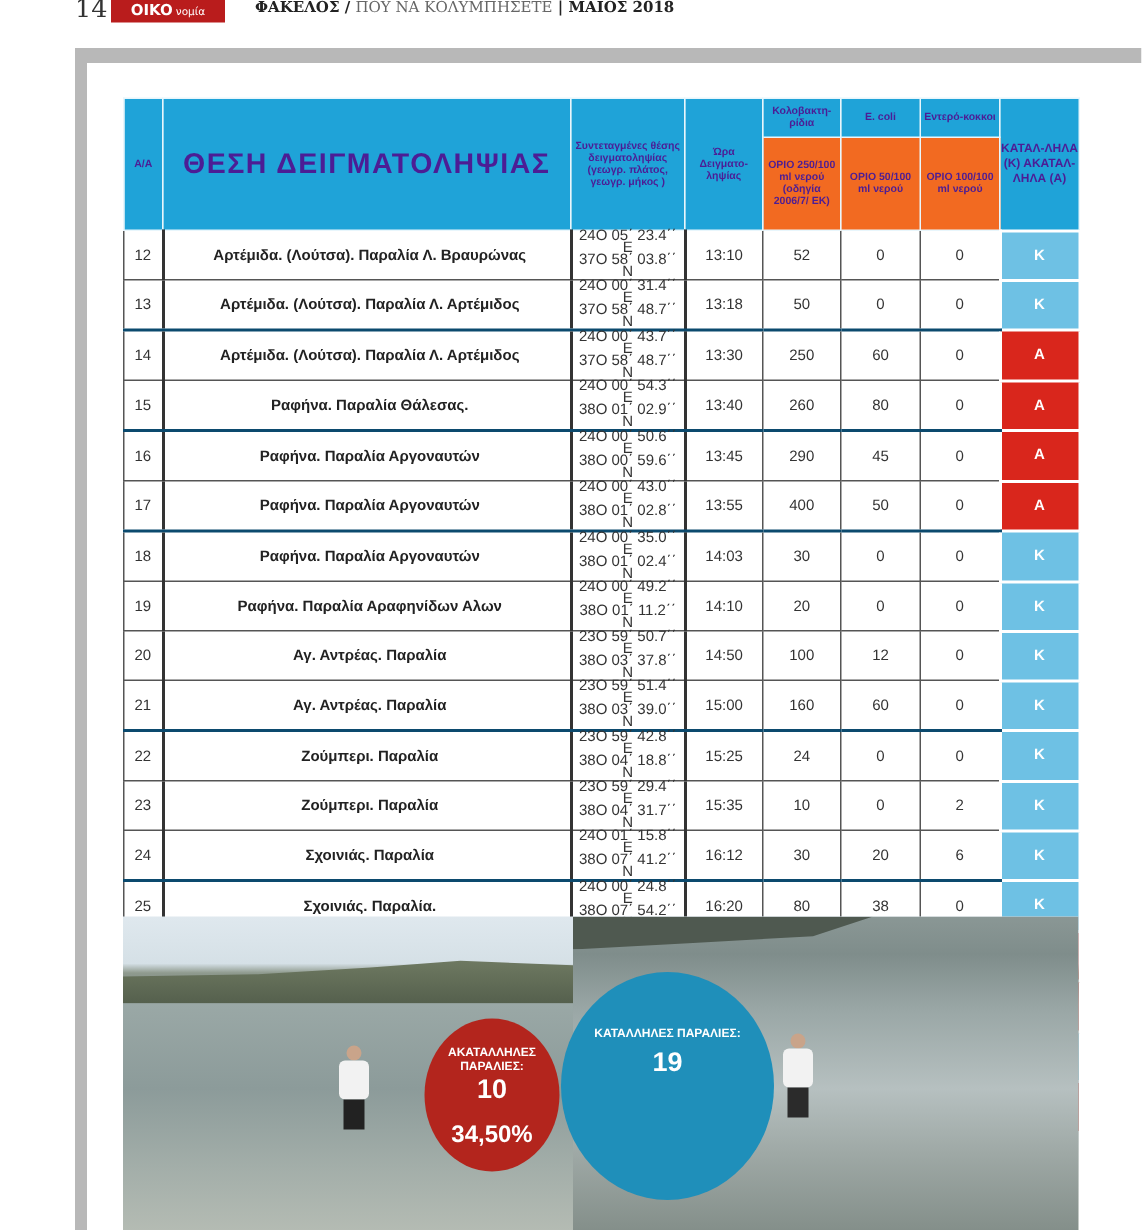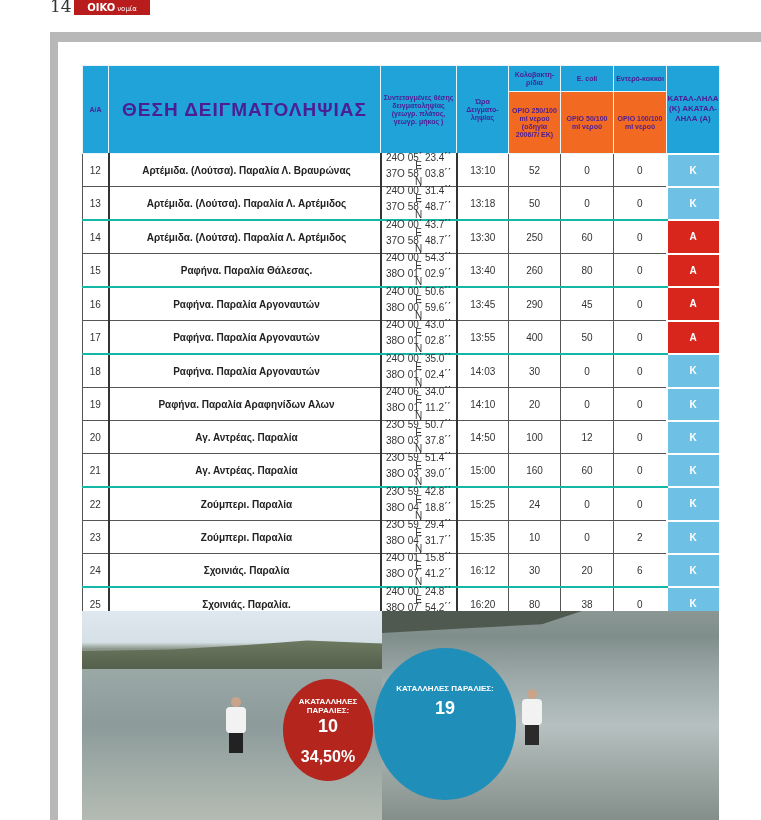--- a/index.html
+++ b/index.html
@@ -18,21 +18,21 @@
 
   table.data { position: absolute; left: 82px; top: 65px; width: 637px; border-collapse: collapse; table-layout: fixed; }
   table.data th { background: #1fa3d8; color: #4c1d95; font-weight: bold; text-align: center; border: 1px solid #e8f6fc; font-family: "Liberation Sans", sans-serif; }
   table.data th.orange { background: #f26a21; }
   th.aa { font-size: 7px; }
   th.title { font-size: 19px; letter-spacing: 1px; }
   th.small { font-size: 7px; line-height: 8px; padding: 2px; }
   th.verdict { font-size: 8px; line-height: 10px; }
 
   table.data td { border: 1px solid #555; height: 25px; font-family: "Liberation Sans", sans-serif; font-size: 10px; color: #333; text-align: center; background: #fff; }
-  table.data tr.thick td { border-bottom: 2px solid #14b8a6; }
+  table.data tr.thick td { border-bottom: 2px solid #0c4a6e; }
   td.idx { color: #666; font-size: 10px; }
   td.loc { text-align: center; padding-left: 4px; font-weight: bold; color: #222 !important; font-size: 10px; border-left: 2px solid #333 !important; }
   td.coord { font-size: 7px; line-height: 8px; color: #444; font-family: "DejaVu Sans Condensed", "DejaVu Sans", sans-serif; border-left: 2px solid #333 !important; border-right: 2px solid #333 !important; }
   td.num { font-family: "DejaVu Sans", sans-serif; font-size: 9px; color: #444; }
   td.verdict { color: #fff !important; font-weight: bold; font-size: 10px; border: 2px solid #fff !important; }
   td.verdict.K { background: #6ec1e4 !important; }
   td.verdict.A { background: #d9261c !important; }
 
   .photo { position: absolute; left: 82px; top: 611px; width: 637px; height: 209px; overflow: hidden;
     background: linear-gradient(180deg, #dfe8ee 0%, #d5e0e6 15%, #8f9a8e 18%, #7c8a86 23%, #9aa8a6 28%, #8c9b9a 55%, #a3aea9 80%, #b4bbb3 100%); }
@@ -60,20 +60,21 @@
   .circle.blue .lbl { margin-top: 36px; }
   .circle.blue .big { margin-top: 4px; }
   .circle.blue .pct { margin-top: 12px; }
 </style>
 </head>
 <body>
 
 <div class="masthead">
   <span class="page-num">14</span>
   <span class="logo"><span>OIKO</span><span class="sub">νομία</span></span>
+  <span class="running-head"><span class="b">ΦΑΚΕΛΟΣ</span><span class="b"> / </span><span class="l">ΠΟΥ ΝΑ ΚΟΛΥΜΠΗΣΕΤΕ</span><span class="b"> | </span><span class="b">ΜΑΙΟΣ 2018</span></span>
 </div>
 
 <div class="frame"></div>
 
 <table class="data">
   <colgroup>
     <col style="width:26px">
       <col style="width:272px">
       <col style="width:76px">
       <col style="width:52px">
@@ -188,21 +189,21 @@
     <td class="num">14:03</td>
     <td class="num">30</td>
     <td class="num">0</td>
     <td class="num">0</td>
     <td class="verdict K">Κ</td>
   </tr>
       <tr>
     <td class="idx">19</td>
     <td class="loc">Ραφήνα. Παραλία Αραφηνίδων Αλων</td>
     <td class="coord">
-          <div>24Ο 06΄ 34.0΄΄ E</div>
+          <div>24Ο 00΄ 49.2΄΄ E</div>
           <div>38Ο 01΄ 11.2΄΄ N</div>
         </td>
     <td class="num">14:10</td>
     <td class="num">20</td>
     <td class="num">0</td>
     <td class="num">0</td>
     <td class="verdict K">Κ</td>
   </tr>
       <tr>
     <td class="idx">20</td>

